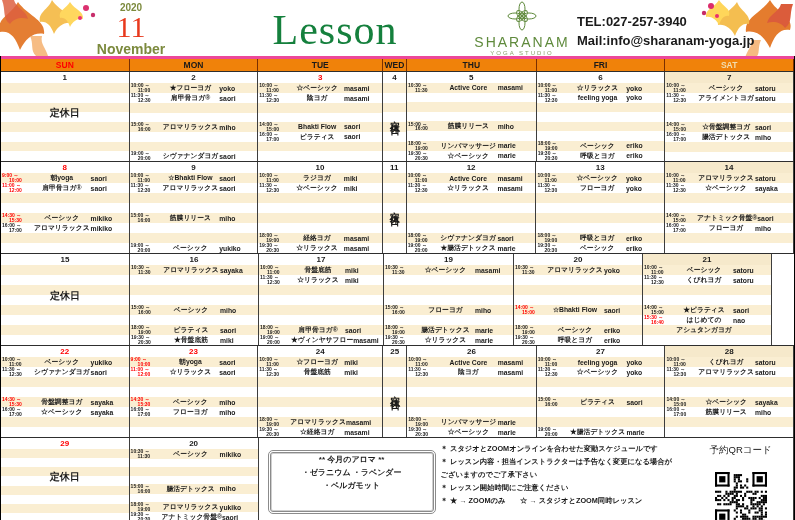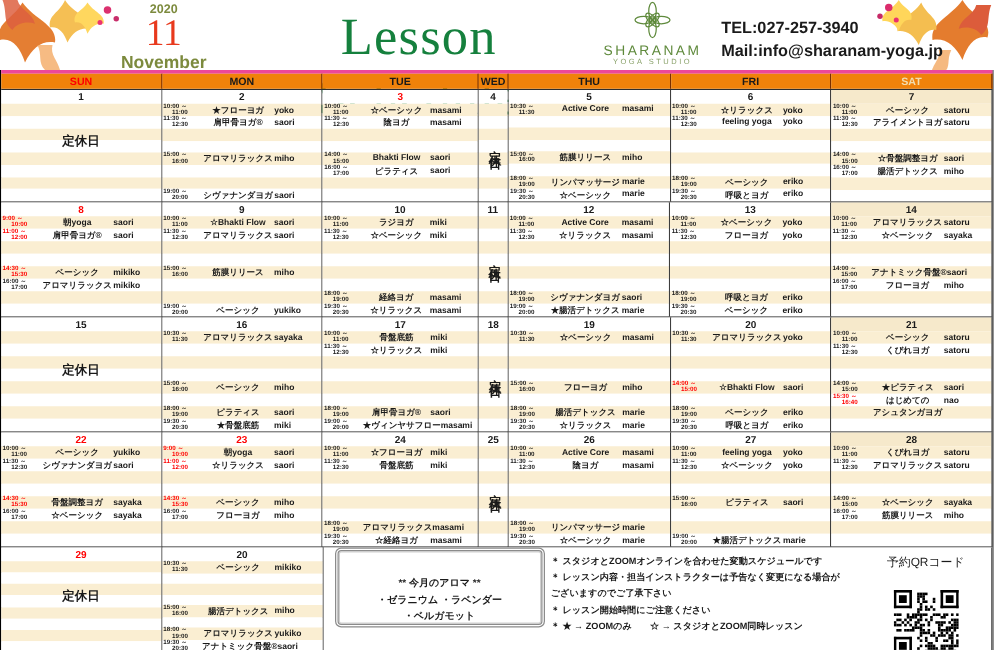--- a/index.html
+++ b/index.html
@@ -10,21 +10,21 @@
   .corner-leaves{position:absolute;top:0;pointer-events:none;}
   #leaves-left{left:0;}
   #leaves-right{right:0;}
   #month-block{position:absolute;left:96px;top:2px;text-align:center;width:70px;}
   #year{font-size:10px;font-weight:bold;color:#7c8a3d;}
   #month-num{font-family:"Liberation Serif",serif;font-size:30px;line-height:28px;color:#e8391d;}
   #month-name{font-size:14px;font-weight:bold;color:#7c8a3d;}
   #main-title{position:absolute;left:190px;top:6px;width:290px;text-align:center;
         font-family:"Liberation Serif",serif;font-size:42px;color:#15803d;letter-spacing:1px;}
   #logo{position:absolute;left:472px;top:1px;width:100px;text-align:center;}
-  #logo-name{font-size:11px;color:#5f8a3c;letter-spacing:2px;margin-top:-1px;}
+  #logo-name{font-size:14px;color:#5f8a3c;letter-spacing:2px;margin-top:-1px;}
   #logo-sub{font-size:6px;color:#8aa26a;letter-spacing:2px;}
   #contact{position:absolute;left:577px;top:12px;font-weight:bold;font-size:13px;line-height:19px;}
   
   #cal{position:absolute;left:0;top:56px;width:795px;border-left:1px solid #000;
        border-right:1px solid #000;border-bottom:3px solid #000;box-sizing:border-box;}
   .c0{width:129px;} .c1{width:129px;} .c2{width:125px;} .c3{width:24px;}
   .c4{width:130px;} .c5{width:129px;} .c6{width:129px;}
   #weekday-row{display:flex;height:12px;border-top:3px solid #ec4899;}
   .wd{box-sizing:border-box;background:#f0820a;border-right:1px solid #7a2f00;
       font-size:8.5px;font-weight:bold;text-align:center;line-height:12px;}
@@ -46,23 +46,23 @@
   .lname{flex:1;text-align:center;font-size:6.8px;font-weight:bold;white-space:nowrap;}
   .teach{flex:none;width:38px;font-size:6.8px;font-weight:bold;text-align:left;}
   .closed-h{position:absolute;left:0;right:0;top:38%;text-align:center;
         font-size:10px;font-weight:bold;}
   .closed-v{position:absolute;left:50%;top:50%;transform:translate(-50%,-50%);
         writing-mode:vertical-rl;text-orientation:upright;font-size:10px;font-weight:bold;
         letter-spacing:3px;}
   
   #merged{width:537px;box-sizing:border-box;border-right:1px solid #3d3d3d;position:relative;
         background:#fff;}
-  #aroma-box{position:absolute;left:9px;top:0;width:162px;height:58px;
+  #aroma-box{position:absolute;left:9px;top:12px;width:162px;height:58px;
         border:3px double #8b8b8b;border-radius:5px;box-shadow:0 0 0 1px #cfcfcf inset;
-        display:flex;flex-direction:column;justify-content:flex-end;text-align:center;
+        display:flex;flex-direction:column;justify-content:flex-start;text-align:center;
         font-size:8px;font-weight:bold;line-height:13px;}
   #info-box{position:absolute;left:182px;top:4px;width:242px;font-size:7.3px;font-weight:bold;
         line-height:13px;}
   #info-title{color:#ff0000;text-align:center;font-size:8px;}
   #qr-area{position:absolute;left:432px;top:6px;width:100px;text-align:center;}
   #qr-label{font-size:9.5px;font-weight:normal;margin-bottom:15px;}
 </style>
 </head>
 <body>
 
@@ -721,34 +721,20 @@
               </div>
               <div class="slot sw">
                 <div class="time">
                   <span class="t1">19:00 ～</span>
                   <span class="t2">20:00</span>
                 </div>
                 <div class="lname">★ヴィンヤサフロー</div>
                 <div class="teach">masami</div>
               </div>
             </div>
-          </div>
-          <div class="day c3">
-            <div class="dnum">18</div>
-            <div class="dbody">
-              <div class="slot sc"></div>
-              <div class="slot sw"></div>
-              <div class="slot sc"></div>
-              <div class="slot sw"></div>
-              <div class="slot sc"></div>
-              <div class="slot sw"></div>
-              <div class="slot sc"></div>
-              <div class="slot sw"></div>
-            </div>
-            <div class="closed-v">定休日</div>
           </div>
           <div class="day c4">
             <div class="dnum">19</div>
             <div class="dbody">
               <div class="slot sc">
                 <div class="time">
                   <span class="t1">10:30 ～</span>
                   <span class="t2">11:30</span>
                 </div>
                 <div class="lname">☆ベーシック</div>

